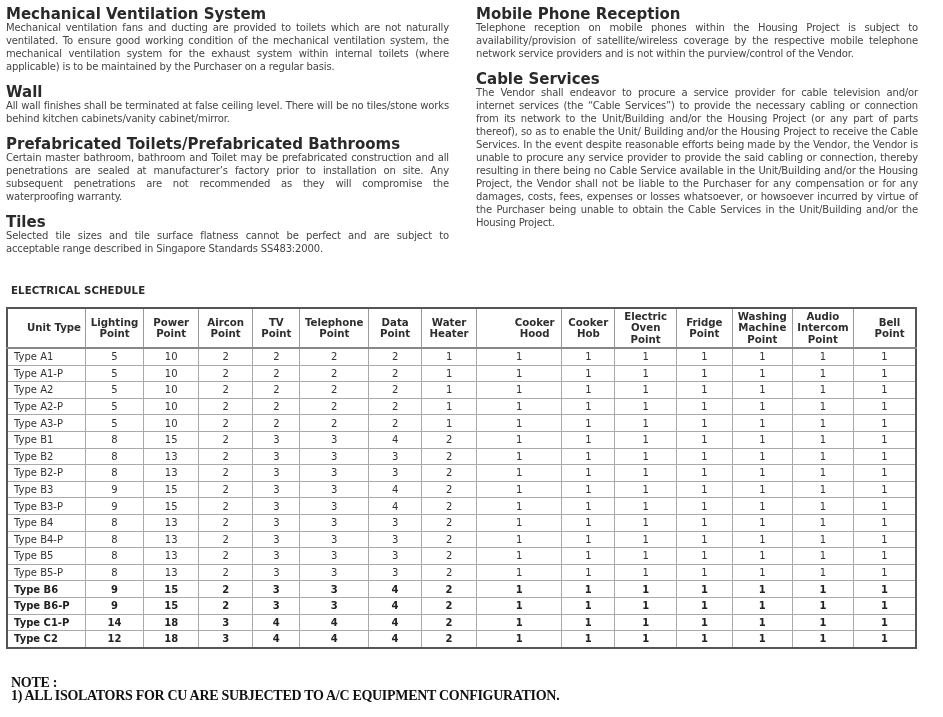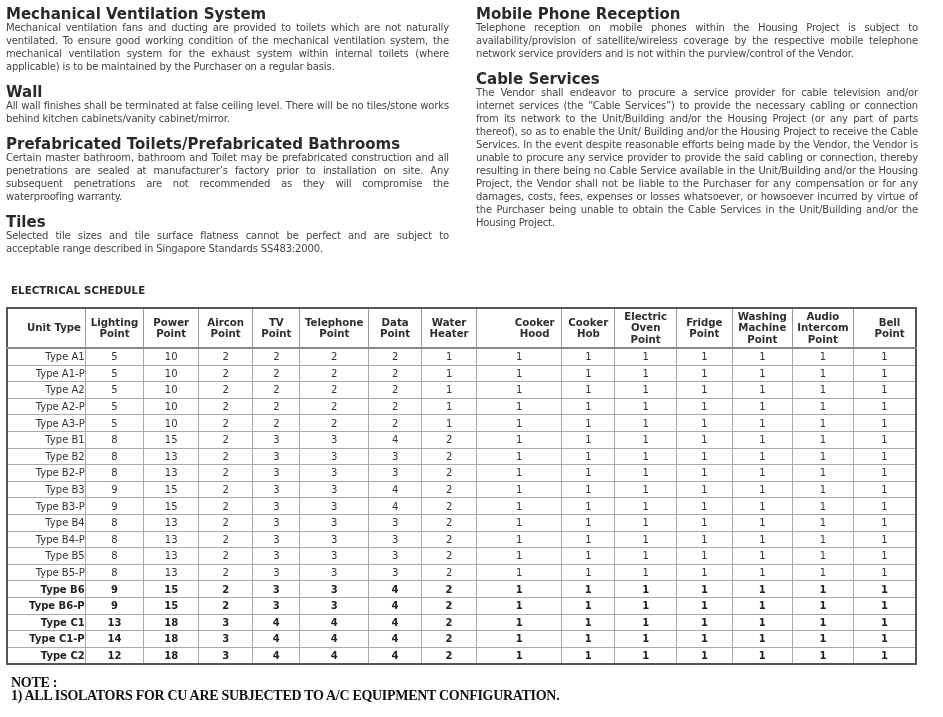--- a/index.html
+++ b/index.html
@@ -28,21 +28,21 @@
     font-size: 10px; color: #333;
   }
   table.sched th {
     border: 1px solid #9a9a9a; font-weight: bold; font-size: 10.2px; color: #2e2e2e;
     height: 38px; padding: 0 2px; line-height: 11.5px; text-align: center;
     border-bottom: 2px solid #888;
   }
   table.sched td {
     border: 1px solid #aaa; height: 15.6px; padding: 0; text-align: center; line-height: 15px;
   }
-  table.sched td.unit { text-align: right; padding-left: 14px; }
+  table.sched td.unit { text-align: left; padding-left: 6px; }
   table.sched tr.bold td { font-weight: bold; color: #222; }
   .note {
     position: absolute; left: 11px; top: 677px; font-size: 14px; font-weight: bold;
     color: #111; line-height: 12.5px; letter-spacing: -0.3px; font-family: Liberation Serif, serif;
   }
 </style>
 </head>
 <body>
 
 <div class="col col-left">
@@ -364,37 +364,20 @@
         <td>2</td>
         <td>1</td>
         <td>1</td>
         <td>1</td>
         <td>1</td>
         <td>1</td>
         <td>1</td>
         <td>1</td>
       </tr>
       <tr class="bold">
-        <td class="unit">Type C1</td>
-        <td>13</td>
-        <td>18</td>
-        <td>3</td>
-        <td>4</td>
-        <td>4</td>
-        <td>4</td>
-        <td>2</td>
-        <td>1</td>
-        <td>1</td>
-        <td>1</td>
-        <td>1</td>
-        <td>1</td>
-        <td>1</td>
-        <td>1</td>
-      </tr>
-      <tr class="bold">
         <td class="unit">Type C1-P</td>
         <td>14</td>
         <td>18</td>
         <td>3</td>
         <td>4</td>
         <td>4</td>
         <td>4</td>
         <td>2</td>
         <td>1</td>
         <td>1</td>

